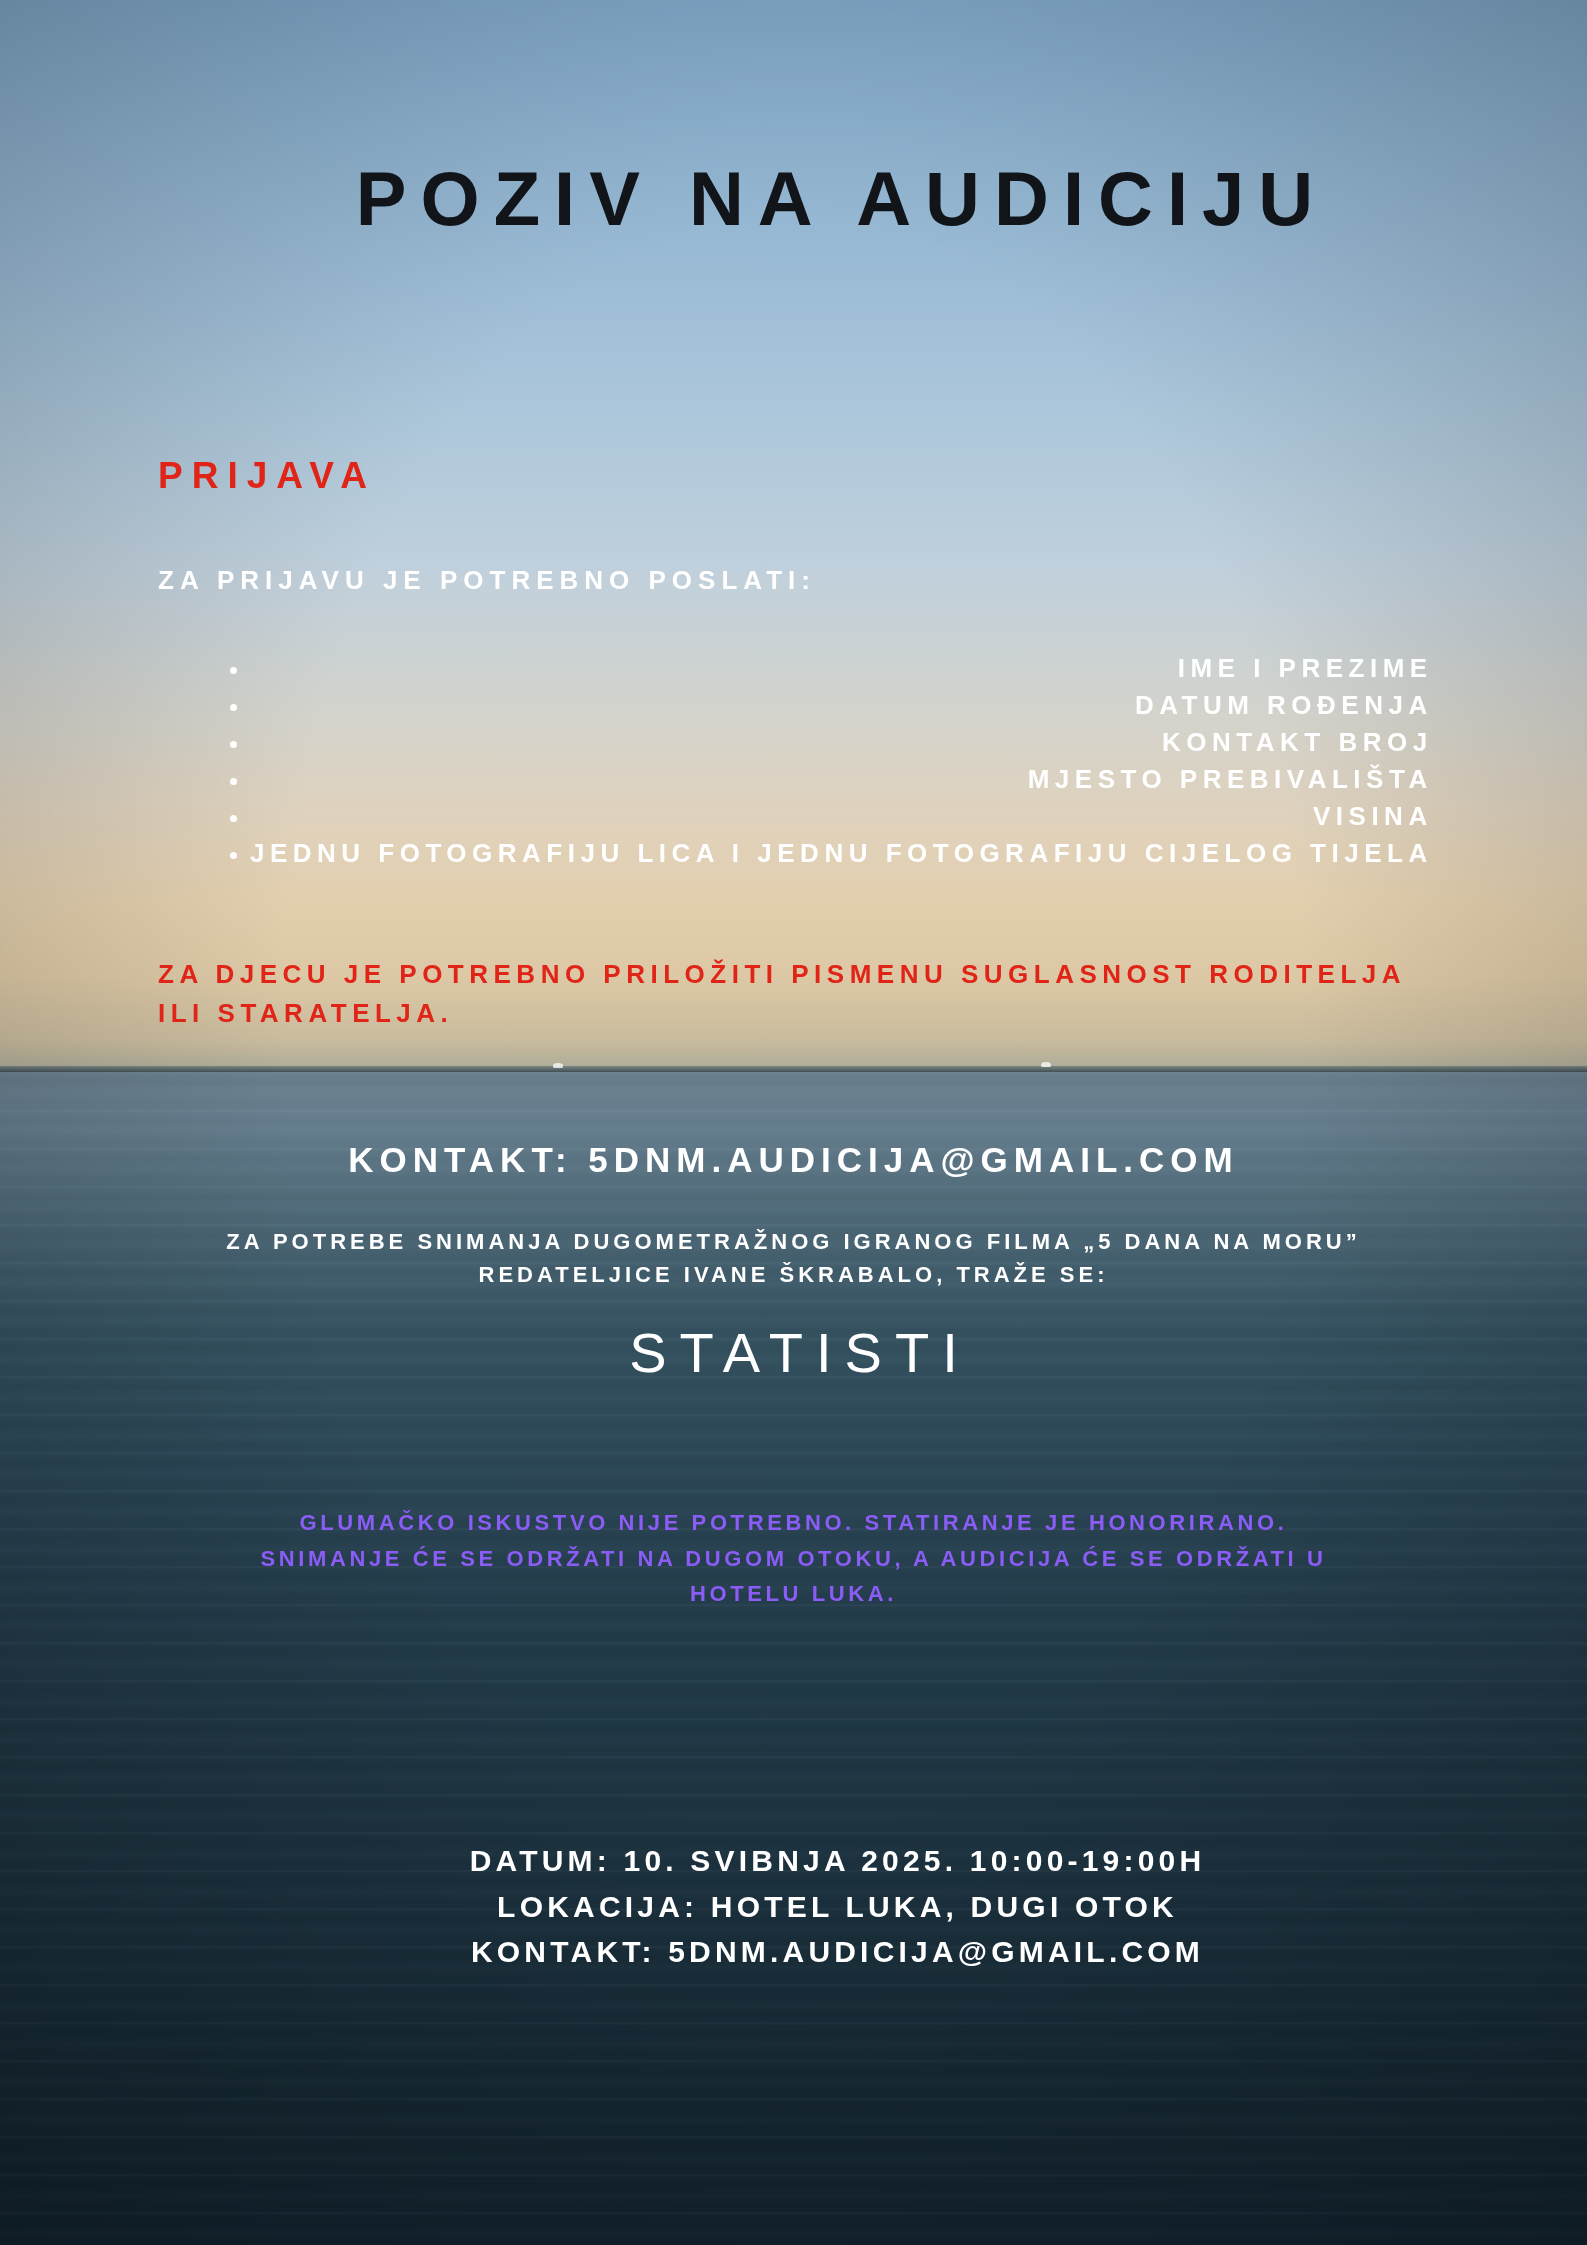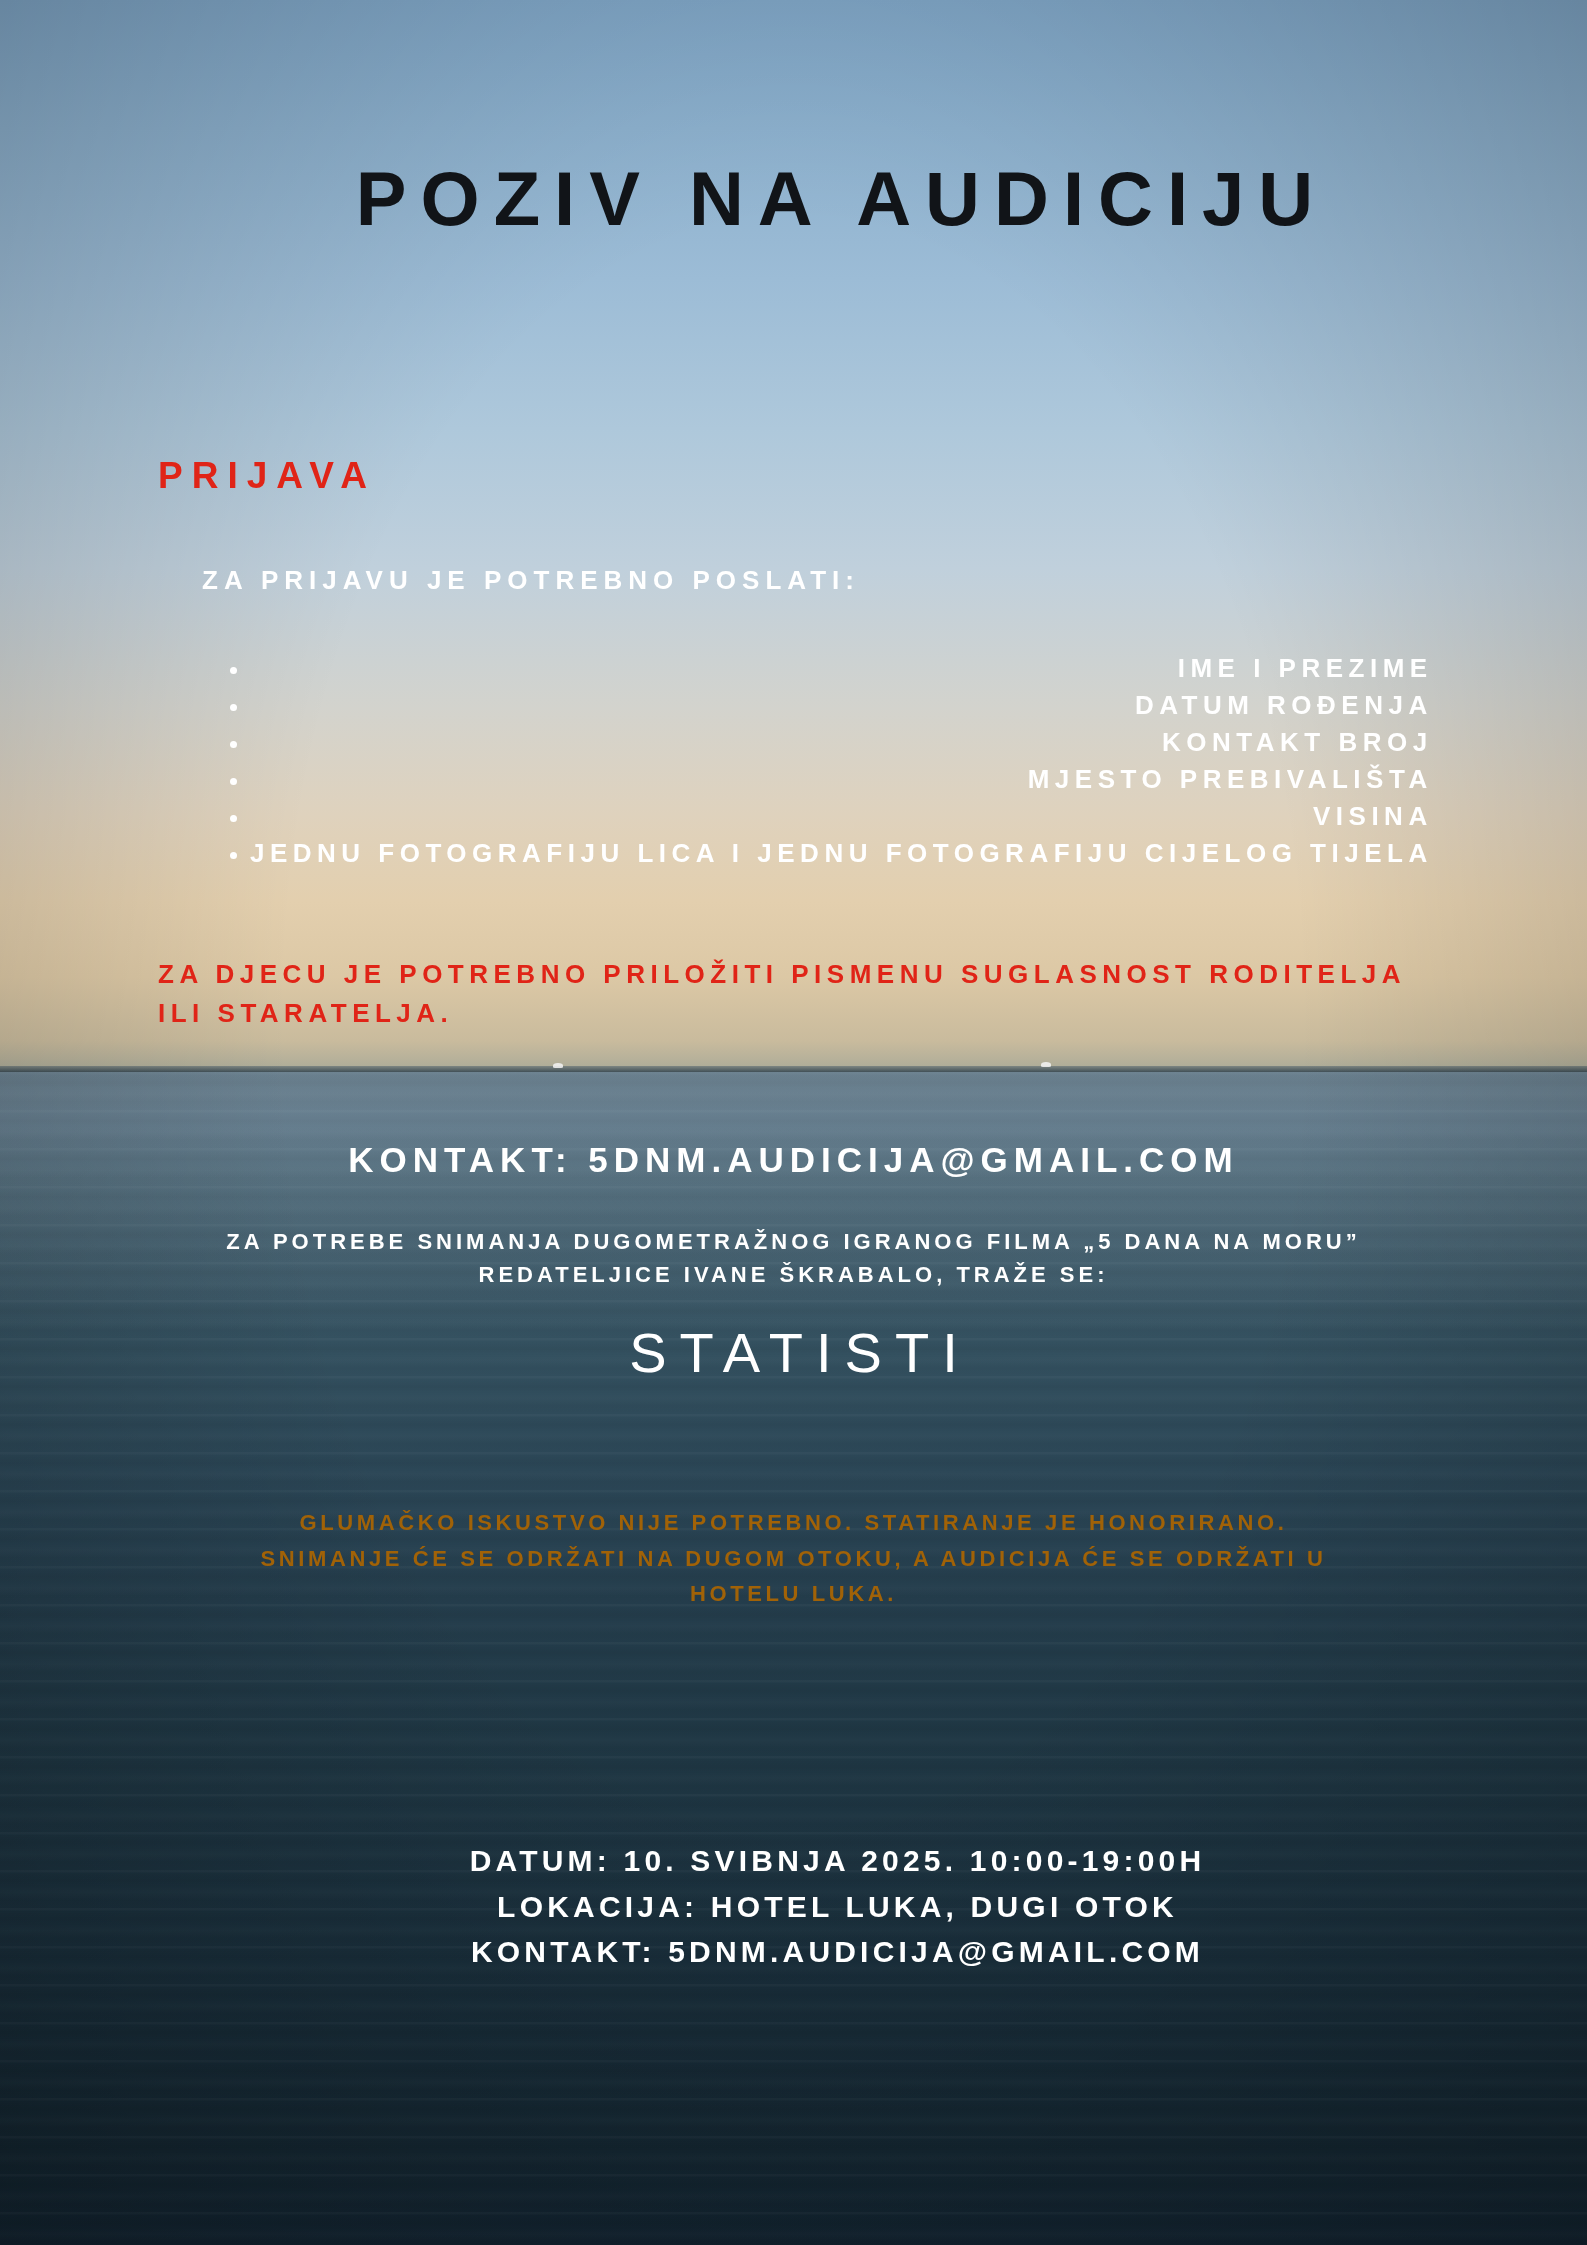--- a/index.html
+++ b/index.html
@@ -141,21 +141,20 @@
   }
 
   .sub-lead {
     position: absolute;
     left: 158px;
     top: 565px;
     color: #ffffff;
     font-weight: 700;
     font-size: 26px;
     letter-spacing: 6px;
-    margin-left: 44px;
   }
 
   .req-list {
     position: absolute;
     left: 190px;
     top: 650px;
     margin: 0;
     padding: 0 0 0 60px;
     list-style: disc;
     color: #ffffff;
@@ -220,21 +219,21 @@
     letter-spacing: 13px;
     text-indent: 13px;
   }
 
   .note {
     position: absolute;
     left: 0;
     top: 1505px;
     width: 100%;
     text-align: center;
-    color: #a16207;
+    color: #8b5cf6;
     font-weight: 700;
     font-size: 22px;
     letter-spacing: 3.6px;
     line-height: 1.62;
   }
 
   .details {
     position: absolute;
     left: 0;
     top: 1838px;

